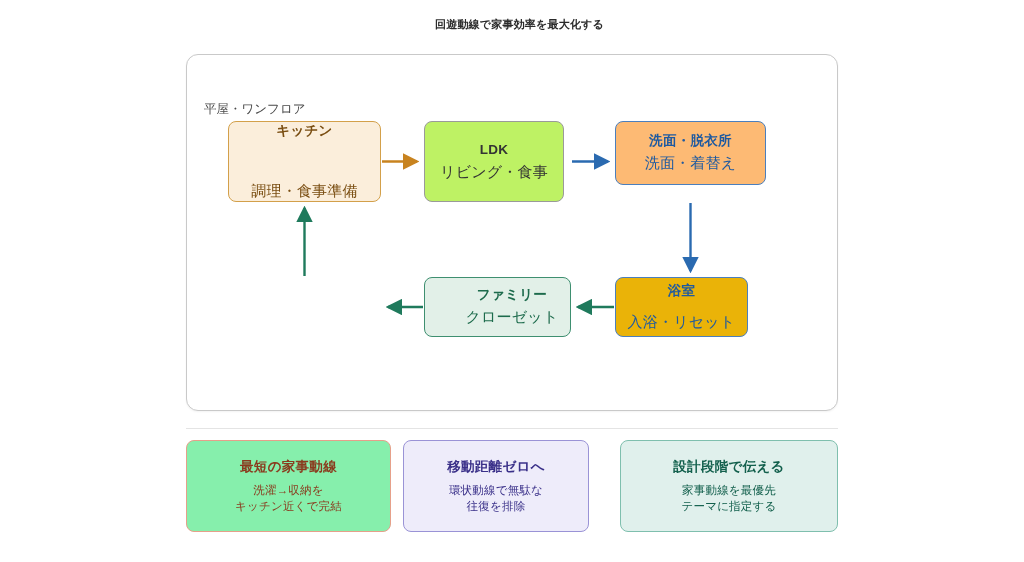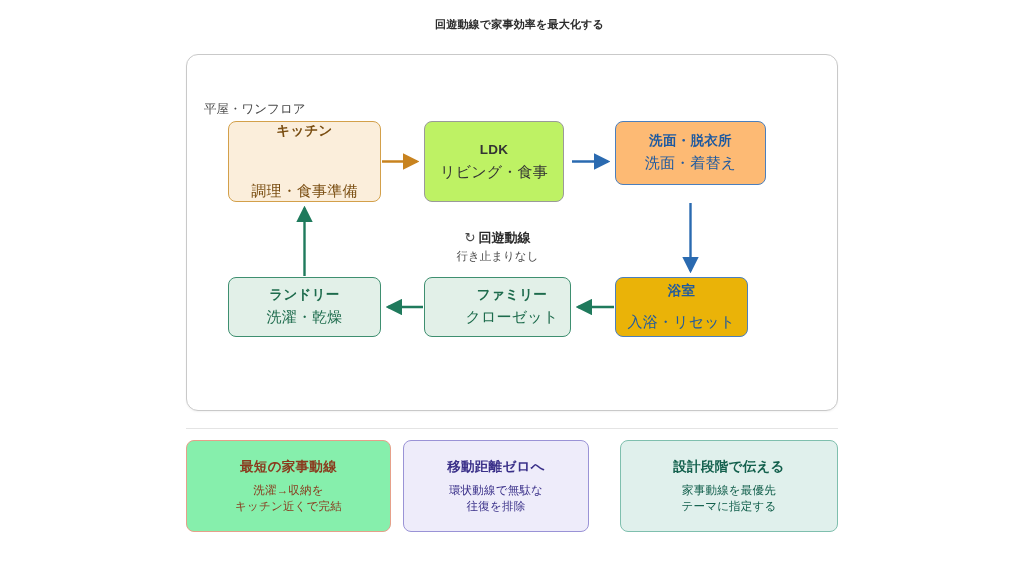--- a/index.html
+++ b/index.html
@@ -233,29 +233,21 @@
   <div class="node bath">
     <div class="nm">浴室</div>
     <div class="sb">入浴・リセット</div>
   </div>
 
   <div class="node closet">
     <div class="nm">ファミリー</div>
     <div class="sb">クローゼット</div>
   </div>
 
-  <div class="node laundry">
-    <div class="nm">ランドリー</div>
-    <div class="sb">洗濯・乾燥</div>
-  </div>
-
-  <div class="loop-note">
-    <div class="loop-title"><span class="loop-icon">↻</span><span>回遊動線</span></div>
-    <div class="loop-sub">行き止まりなし</div>
-  </div>
+
 
   <div class="divider"></div>
 
   <div class="card c1">
     <div class="ct">最短の家事動線</div>
     <div class="cb">
       <span>洗濯→収納を</span><br>
       <span>キッチン近くで完結</span>
     </div>
   </div>

